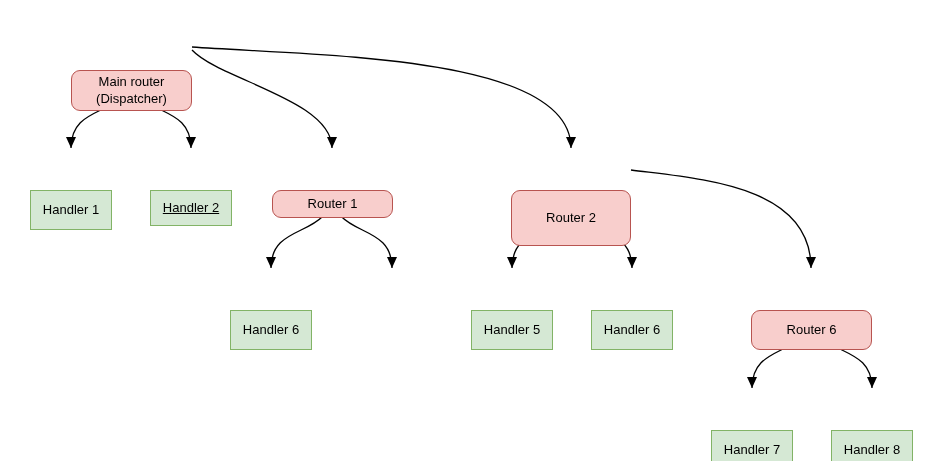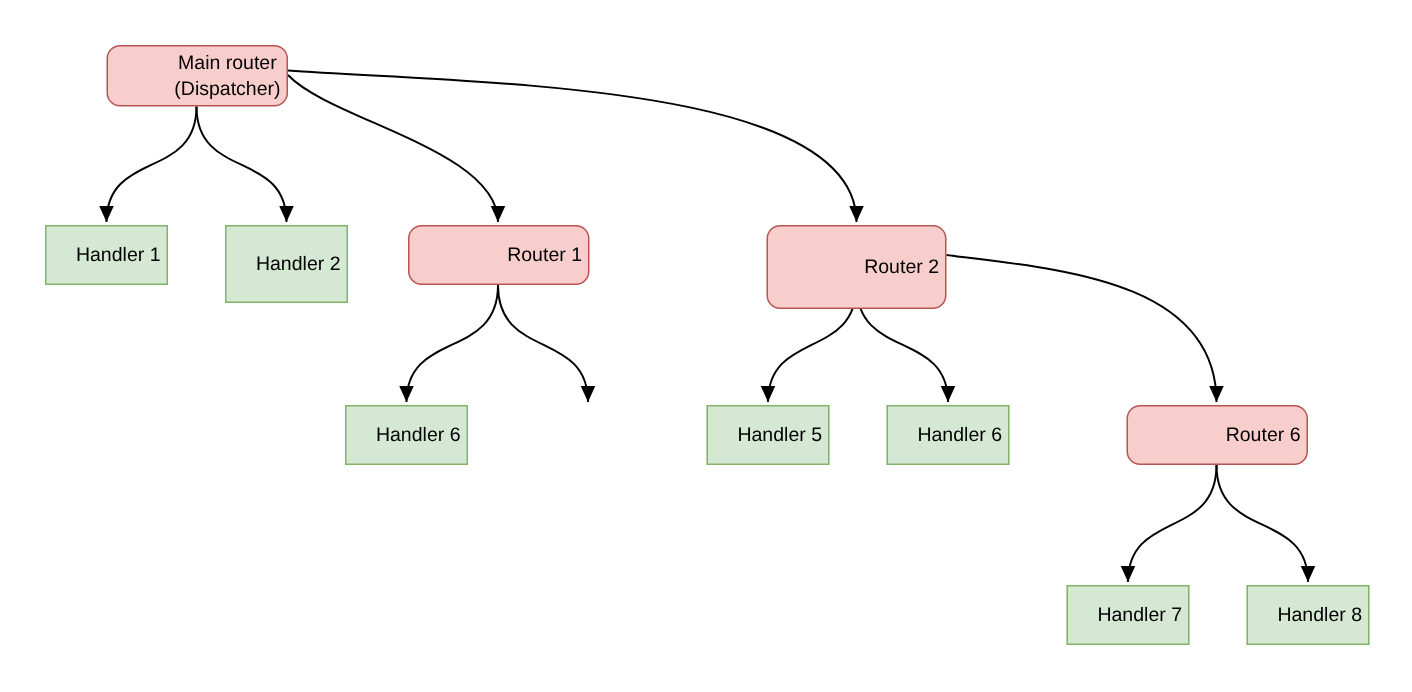--- a/index.html
+++ b/index.html
@@ -29,24 +29,25 @@
   }
   #arrowhead path {
     fill: var(--edge-stroke, #000000);
     stroke: none;
   }
   .node {
     position: absolute;
     box-sizing: border-box;
     display: flex;
     align-items: center;
-    justify-content: flex-end;
+    justify-content: center;
     font-size: 13px;
     color: var(--text, #000000);
     text-align: center;
+    margin-top: 40px;
   }
   .node.router {
     background: var(--router-fill, #f8cecc);
     border: 1.3px solid var(--router-border, #b85450);
     border-radius: 9px;
   }
   .node.handler {
     background: var(--handler-fill, #d5e8d4);
     border: 1.3px solid var(--handler-border, #82b366);
   }
@@ -82,25 +83,25 @@
 
   <div class="node router" style="left:71px; top:30px; width:121px; height:41px;">
     <span class="label">Main router
 (Dispatcher)</span>
   </div>
 
   <div class="node handler" style="left:30px; top:150px; width:82px; height:40px;">
     <span class="label">Handler 1</span>
   </div>
 
-  <div class="node handler" style="left:150px; top:150px; width:82px; height:52px;">
+  <div class="node handler" style="left:150px; top:150px; width:82px; height:36px;text-decoration:underline;">
     <span class="label">Handler 2</span>
   </div>
 
-  <div class="node router" style="left:272px; top:150px; width:121px; height:40px;">
+  <div class="node router" style="left:272px; top:150px; width:121px; height:28px;">
     <span class="label">Router 1</span>
   </div>
 
   <div class="node router" style="left:511px; top:150px; width:120px; height:56px;">
     <span class="label">Router 2</span>
   </div>
 
   <div class="node handler" style="left:230px; top:270px; width:82px; height:40px;">
     <span class="label">Handler 6</span>
   </div>

